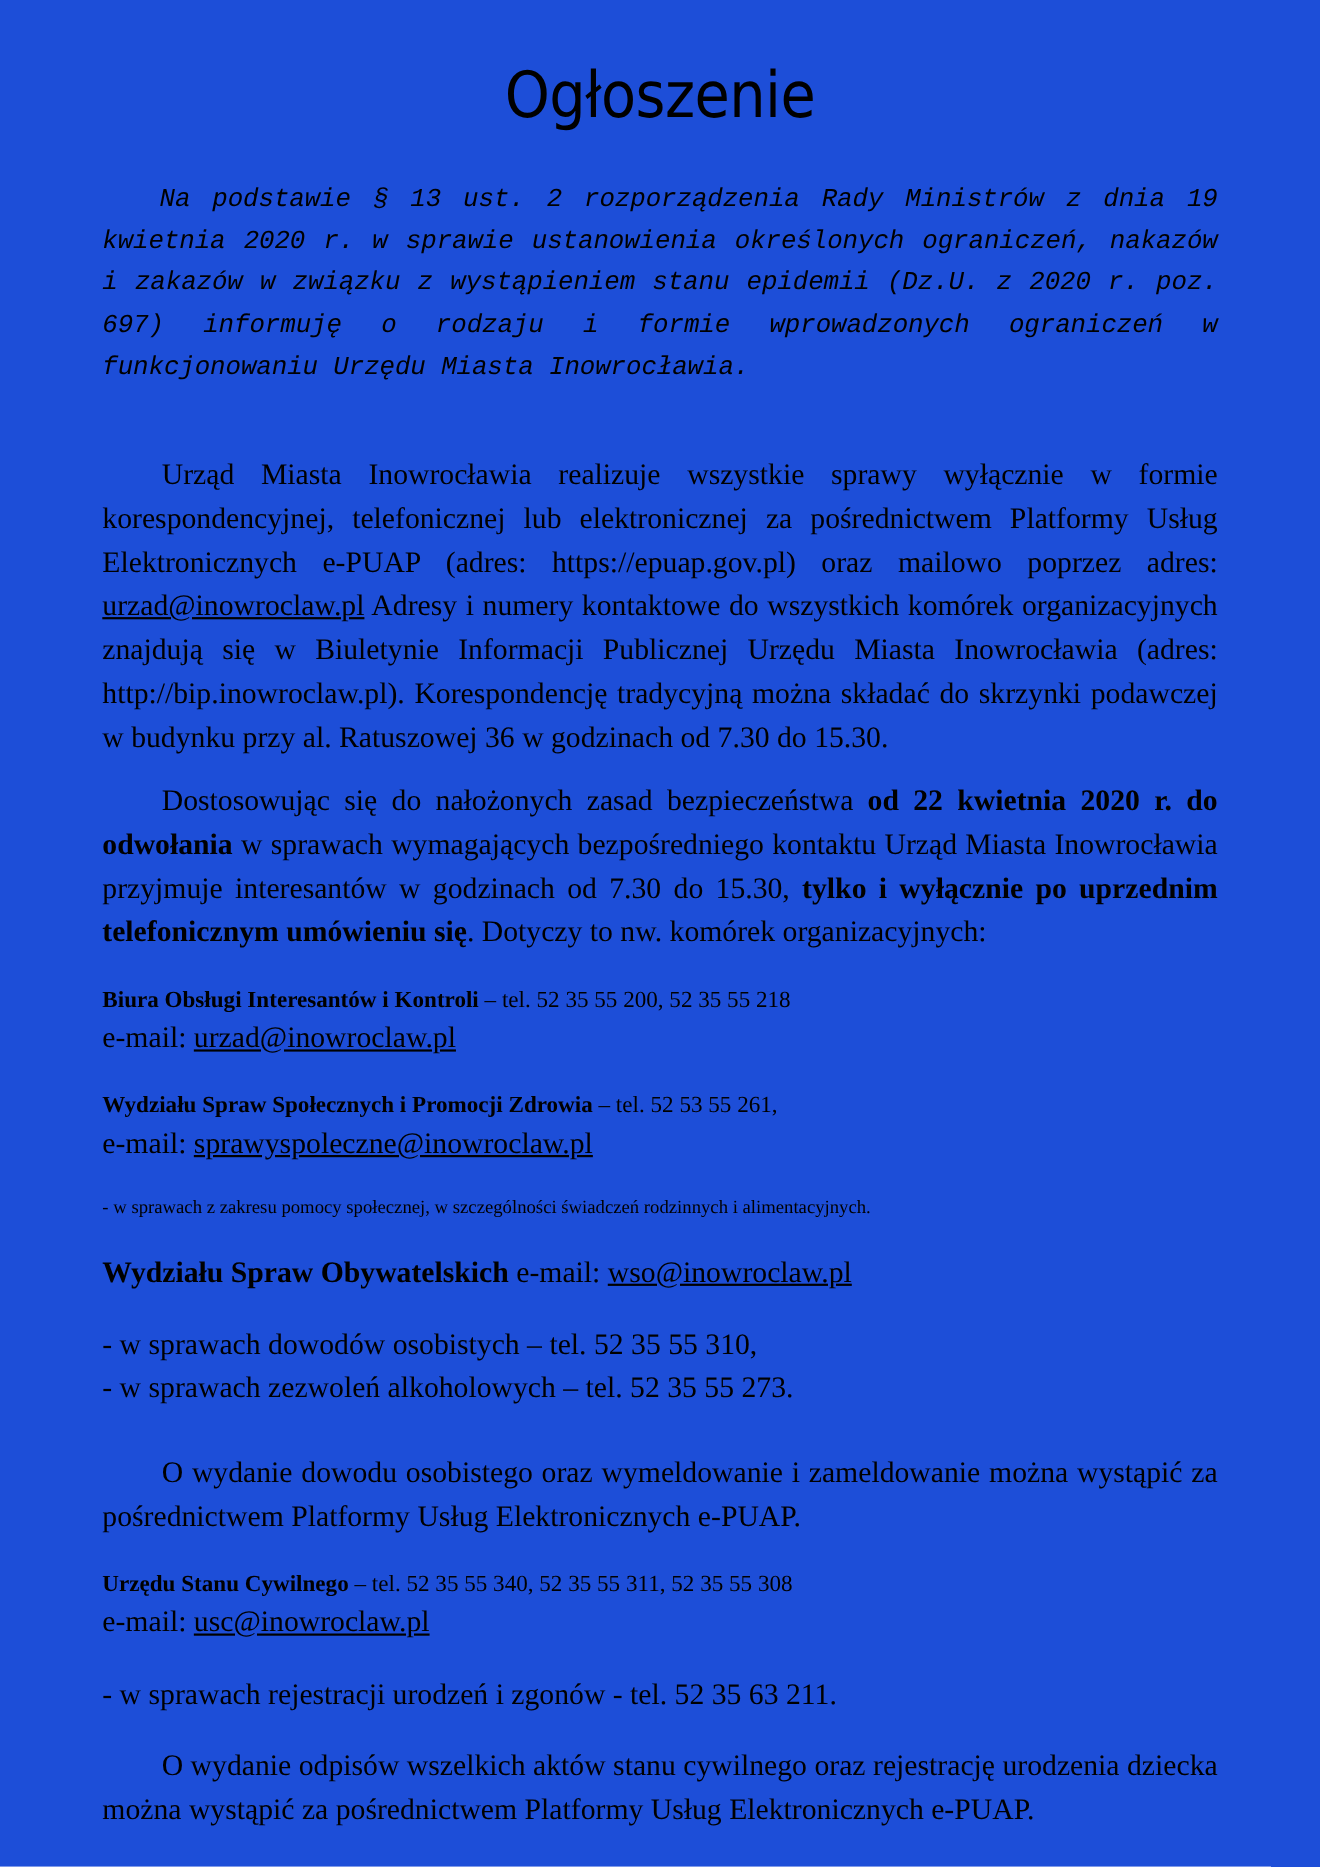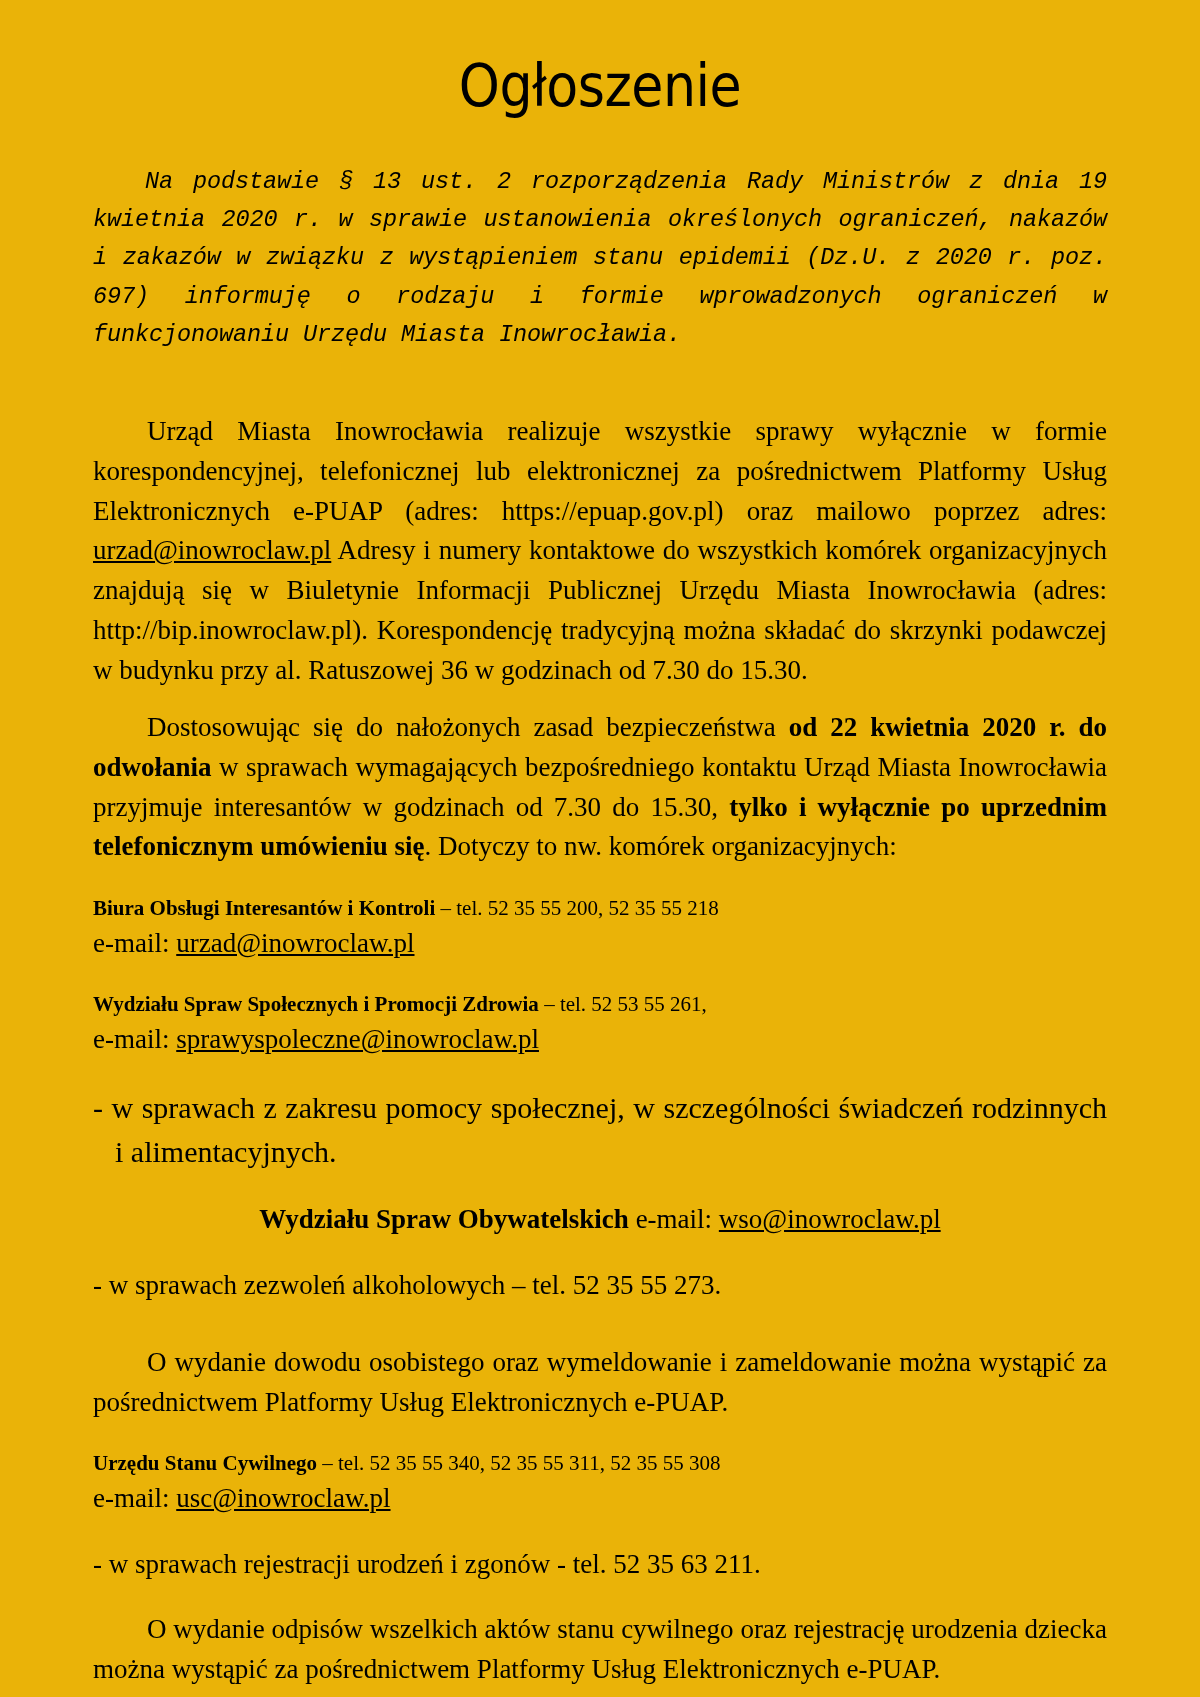--- a/index.html
+++ b/index.html
@@ -10,21 +10,21 @@
   }
   body {
     font-family: "Liberation Serif", "DejaVu Serif", serif;
     color: #000000;
   }
   .page {
     position: relative;
     width: 1200px;
     height: 1697px;
     margin: 0 auto;
-    background: #eab308;
+    background: #1d4ed8;
     box-sizing: border-box;
     padding: 0 93px;
     overflow: hidden;
   }
   .doc-title {
     font-family: "DejaVu Sans Condensed", "Liberation Sans Narrow", "Liberation Sans", sans-serif;
     font-weight: 400;
     font-size: 58px;
     line-height: 1.05;
     text-align: center;
@@ -62,25 +62,25 @@
   p.section-head {
     font-size: 21px;
     line-height: 1.47;
     text-align: justify;
     text-align-last: left;
     margin: 26px 0 0 0;
   }
   p.plain-head {
     font-size: 27px;
     line-height: 1.47;
-    text-align: center;
+    text-align: left;
     margin: 26px 0 0 0;
   }
   p.bullet {
-    font-size: 30px;
+    font-size: 17px;
     line-height: 1.47;
     text-align: justify;
     text-align-last: left;
     margin: 26px 0 0 0;
     padding-left: 22px;
     text-indent: -22px;
   }
   p.bullet-list {
     font-size: 27px;
     line-height: 1.45;
@@ -110,20 +110,21 @@
 
     <p class="section-head"><b>Biura Obsługi Interesantów i Kontroli</b><span> – tel. 52 35  55 200, 52 35 55 218</span></p>
     <p class="para tight"><span>e-mail:  </span><span class="u">urzad@inowroclaw.pl</span></p>
 
     <p class="section-head"><b>Wydziału Spraw Społecznych i Promocji Zdrowia</b><span> – tel. 52 53  55 261,</span></p>
     <p class="para tight"><span>e-mail: </span><span class="u">sprawyspoleczne@inowroclaw.pl</span></p>
     <p class="bullet">- w sprawach z zakresu pomocy społecznej, w szczególności świadczeń rodzinnych i alimentacyjnych.</p>
 
     <p class="plain-head"><b>Wydziału Spraw Obywatelskich</b><span> e-mail: </span><span class="u">wso@inowroclaw.pl</span></p>
     <p class="bullet-list">
+      <span class="line">- w sprawach dowodów osobistych – tel. 52 35 55 310,</span>
       <span class="line">- w sprawach zezwoleń alkoholowych – tel. 52 35 55 273.</span>
     </p>
     <p class="para indent" style="margin-top:38px">O wydanie dowodu osobistego oraz wymeldowanie i zameldowanie można wystąpić za pośrednictwem Platformy Usług Elektronicznych e-PUAP.</p>
 
     <p class="section-head"><b>Urzędu Stanu Cywilnego</b><span> – tel. 52 35  55 340, 52 35  55 311, 52 35  55 308</span></p>
     <p class="para tight"><span>e-mail: </span><span class="u">usc@inowroclaw.pl</span></p>
     <p class="bullet-list">- w sprawach rejestracji urodzeń i zgonów - tel. 52 35 63 211.</p>
     <p class="para indent" style="margin-top:26px">O wydanie odpisów wszelkich aktów stanu cywilnego oraz rejestrację urodzenia dziecka można wystąpić za pośrednictwem Platformy Usług Elektronicznych e-PUAP.</p>
 
   </div>

